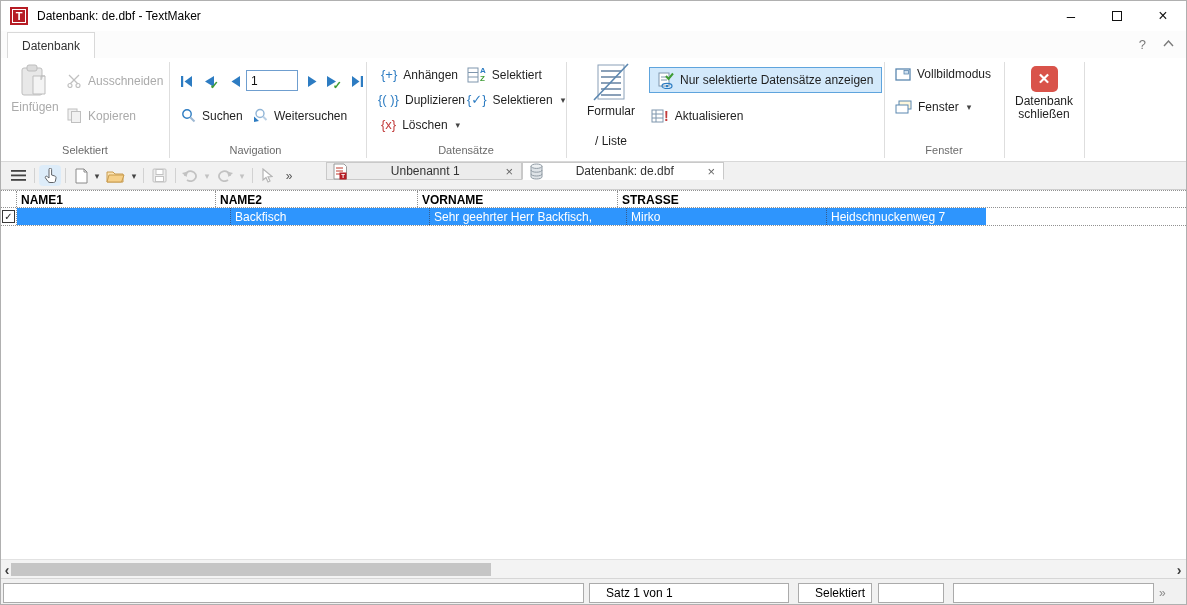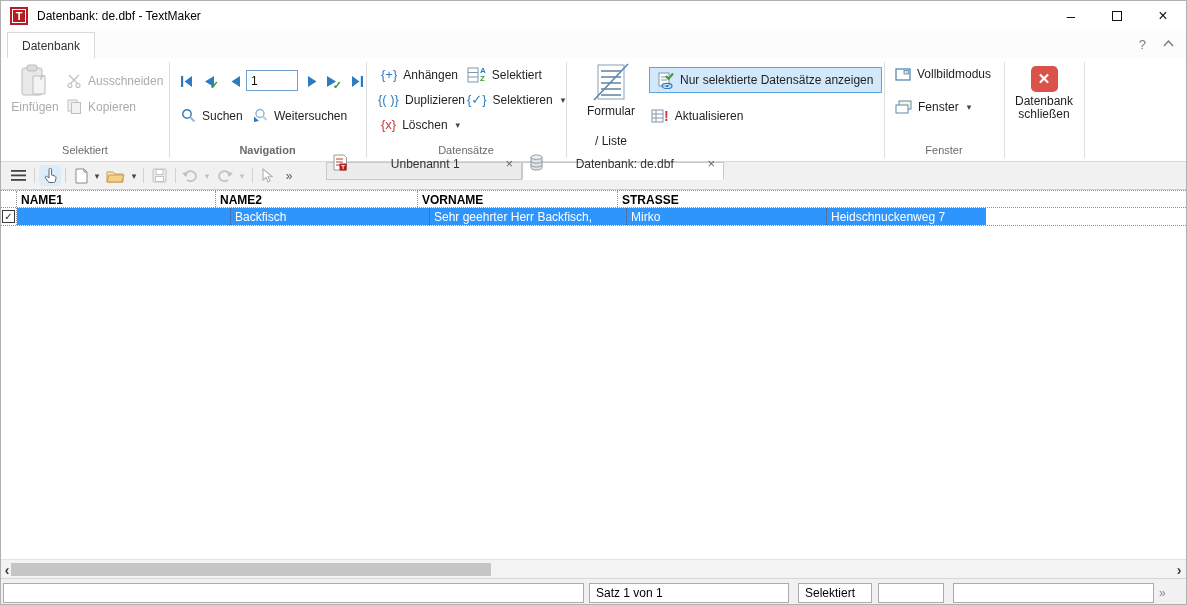--- a/index.html
+++ b/index.html
@@ -44,40 +44,40 @@
   .hl-btn{position:absolute;display:flex;align-items:center;gap:6px;background:#d3e9fb;border:1px solid #5ea4dd;padding:0 8px;height:26px;}
   .sort-icon{display:flex;align-items:center;gap:1px;}
   .az{display:flex;flex-direction:column;font-size:8px;font-weight:700;line-height:8px;}
   .close-db-icon{width:27px;height:26px;background:#d9534a;border-radius:5px;color:#fff;display:flex;align-items:center;justify-content:center;font-size:15px;font-weight:700;}
   
   .toolbar{position:absolute;left:0;top:161px;width:100%;height:28px;background:#f1f1f1;border-bottom:1px solid #cfcfcf;}
   .tb-item{position:absolute;top:3px;height:21px;display:flex;align-items:center;justify-content:center;}
   .tb-sep{position:absolute;top:6px;width:1px;height:15px;background:#d2d2d2;}
   .hand-bg{background:#ddecf9;border-radius:4px;}
   .doc-tabs{position:absolute;left:325px;top:0px;height:28px;display:flex;}
-  .dtab{width:196px;height:16px;display:flex;align-items:flex-end;border:1px solid #c9c9c9;background:#ececec;padding:8px 6px;}
+  .dtab{width:196px;height:16px;display:flex;align-items:center;border:1px solid #c9c9c9;background:#ececec;padding:8px 6px;}
   .dtab.active{background:#fff;border-bottom:1px solid #fff;width:202px;}
   .dtab .tlabel{flex:1;text-align:center;color:#333;}
   .dtab .tclose{color:#666;font-size:13px;padding:0 2px;}
   
   .grid{position:absolute;left:0;top:189px;width:100%;}
   .grid-head{display:flex;height:18px;border-top:1px dotted #919191;border-bottom:1px dotted #919191;background:#fff;}
   .th{border-right:1px dotted #919191;padding:2px 0 0 4px;font-weight:700;color:#000;overflow:hidden;}
   .rowsel-h{width:16px;border-right:1px dotted #919191;}
   .grid-row{display:flex;height:18px;border-bottom:1px dotted #919191;}
   .rowsel{width:16px;background:#fff;border-right:1px dotted #919191;display:flex;align-items:center;justify-content:center;}
   .cbox{width:13px;height:13px;border:1px solid #3a3a3a;background:#fff;display:flex;align-items:center;justify-content:center;font-size:10px;color:#222;line-height:10px;}
   .td{background:#2e95fd;color:#fff;padding:2px 0 0 4px;border-right:1px dotted #355d8f;overflow:hidden;white-space:nowrap;}
   
   .hscroll{position:absolute;left:0;top:558px;width:100%;height:19px;background:#f3f3f3;border-top:1px solid #e2e2e2;}
   .scroll-arrow{position:absolute;top:1px;width:12px;height:17px;display:flex;align-items:center;justify-content:center;color:#3c3c3c;font-size:14px;font-weight:700;}
   .thumb{position:absolute;left:10px;top:3px;width:480px;height:13px;background:#c5c5c5;}
   
   .statusbar{position:absolute;left:0;top:577px;width:100%;height:28px;background:#f1f1f1;border-top:1px solid #d6d6d6;}
-  .panel{position:absolute;top:4px;height:20px;background:#fff;border:1px solid #ababab;display:flex;align-items:center;padding-left:6px;color:#000;}
+  .panel{position:absolute;top:4px;height:20px;background:#fff;border:1px solid #ababab;display:flex;align-items:center;padding-left:16px;color:#000;}
   .sb-overflow{position:absolute;left:1158px;top:7px;color:#8a8a8a;}
   svg{display:block;}
 </style>
 </head>
 <body>
 
 <div class="app">
 
   <div class="titlebar">
     <div class="app-icon">
@@ -125,21 +125,21 @@
     </div>
     <div class="rbtn disabled" style="left:66px;top:16px;">
       <svg width="15" height="14" viewBox="0 0 15 14">
         <line x1="2" y1="1" x2="11" y2="10" stroke="#c0c0c0" stroke-width="1.3"></line>
         <line x1="12" y1="1" x2="3" y2="10" stroke="#c0c0c0" stroke-width="1.3"></line>
         <circle cx="3" cy="11.5" r="2" fill="none" stroke="#c0c0c0" stroke-width="1.2"></circle>
         <circle cx="11" cy="11.5" r="2" fill="none" stroke="#c0c0c0" stroke-width="1.2"></circle>
       </svg>
       <span>Ausschneiden</span>
     </div>
-    <div class="rbtn disabled" style="left:66px;top:41px;">
+    <div class="rbtn disabled" style="left:66px;top:50px;">
       <svg width="15" height="15" viewBox="0 0 15 15">
         <rect x="1" y="1" width="9" height="11" fill="#f2f2f2" stroke="#c0c0c0"></rect>
         <rect x="4.5" y="3.5" width="9" height="11" fill="#f2f2f2" stroke="#c0c0c0"></rect>
       </svg>
       <span>Kopieren</span>
     </div>
     <div class="grp-label" style="left:0;width:168px;">Selektiert</div>
 
     <div class="navwrap" style="left:176px;top:13px;width:190px;">
       <div class="navbtn" style="left:0px">
@@ -190,21 +190,21 @@
       <span>Suchen</span>
     </div>
     <div class="rbtn" style="left:252px;top:50px;">
       <svg width="15" height="15" viewBox="0 0 15 15">
         <circle cx="7" cy="5.5" r="4" fill="none" stroke="#8fb4d6" stroke-width="1.4"></circle>
         <line x1="10" y1="8.5" x2="13.5" y2="12" stroke="#b9cfe4" stroke-width="2"></line>
         <polygon points="1,14 1,8.5 6,13" fill="#2d7cc2"></polygon>
       </svg>
       <span>Weitersuchen</span>
     </div>
-    <div class="grp-label" style="left:168px;width:197px;font-weight:bold;">Navigation</div>
+    <div class="grp-label" style="left:156px;width:197px;">Navigation</div>
 
     <div class="rbtn" style="left:380px;top:9px;">
       <span class="brace blue">{+}</span>
       <span>Anhängen</span>
     </div>
     <div class="rbtn" style="left:377px;top:34px;">
       <span class="brace blue">{( )}</span>
       <span>Duplizieren</span>
     </div>
     <div class="rbtn" style="left:380px;top:59px;">

